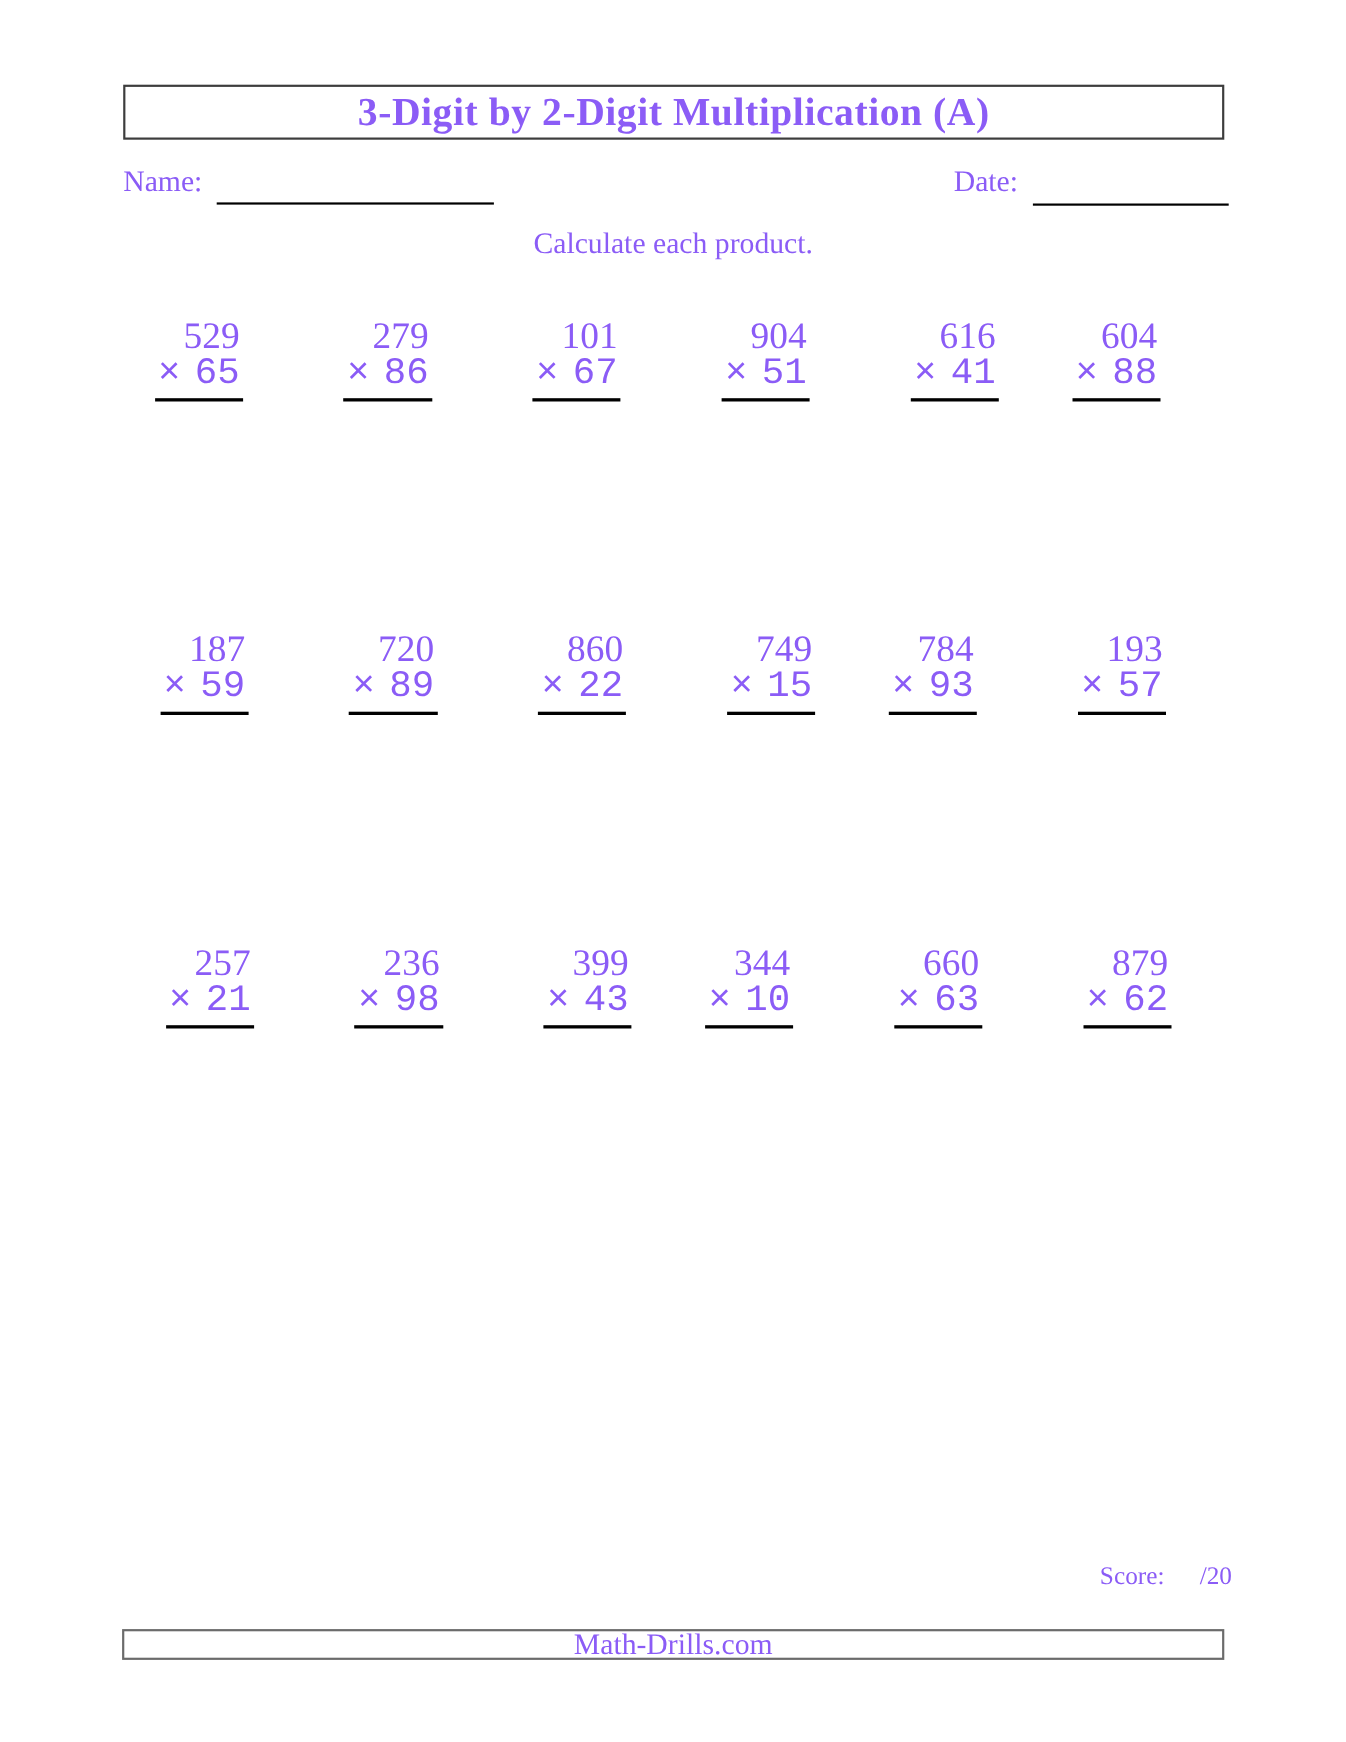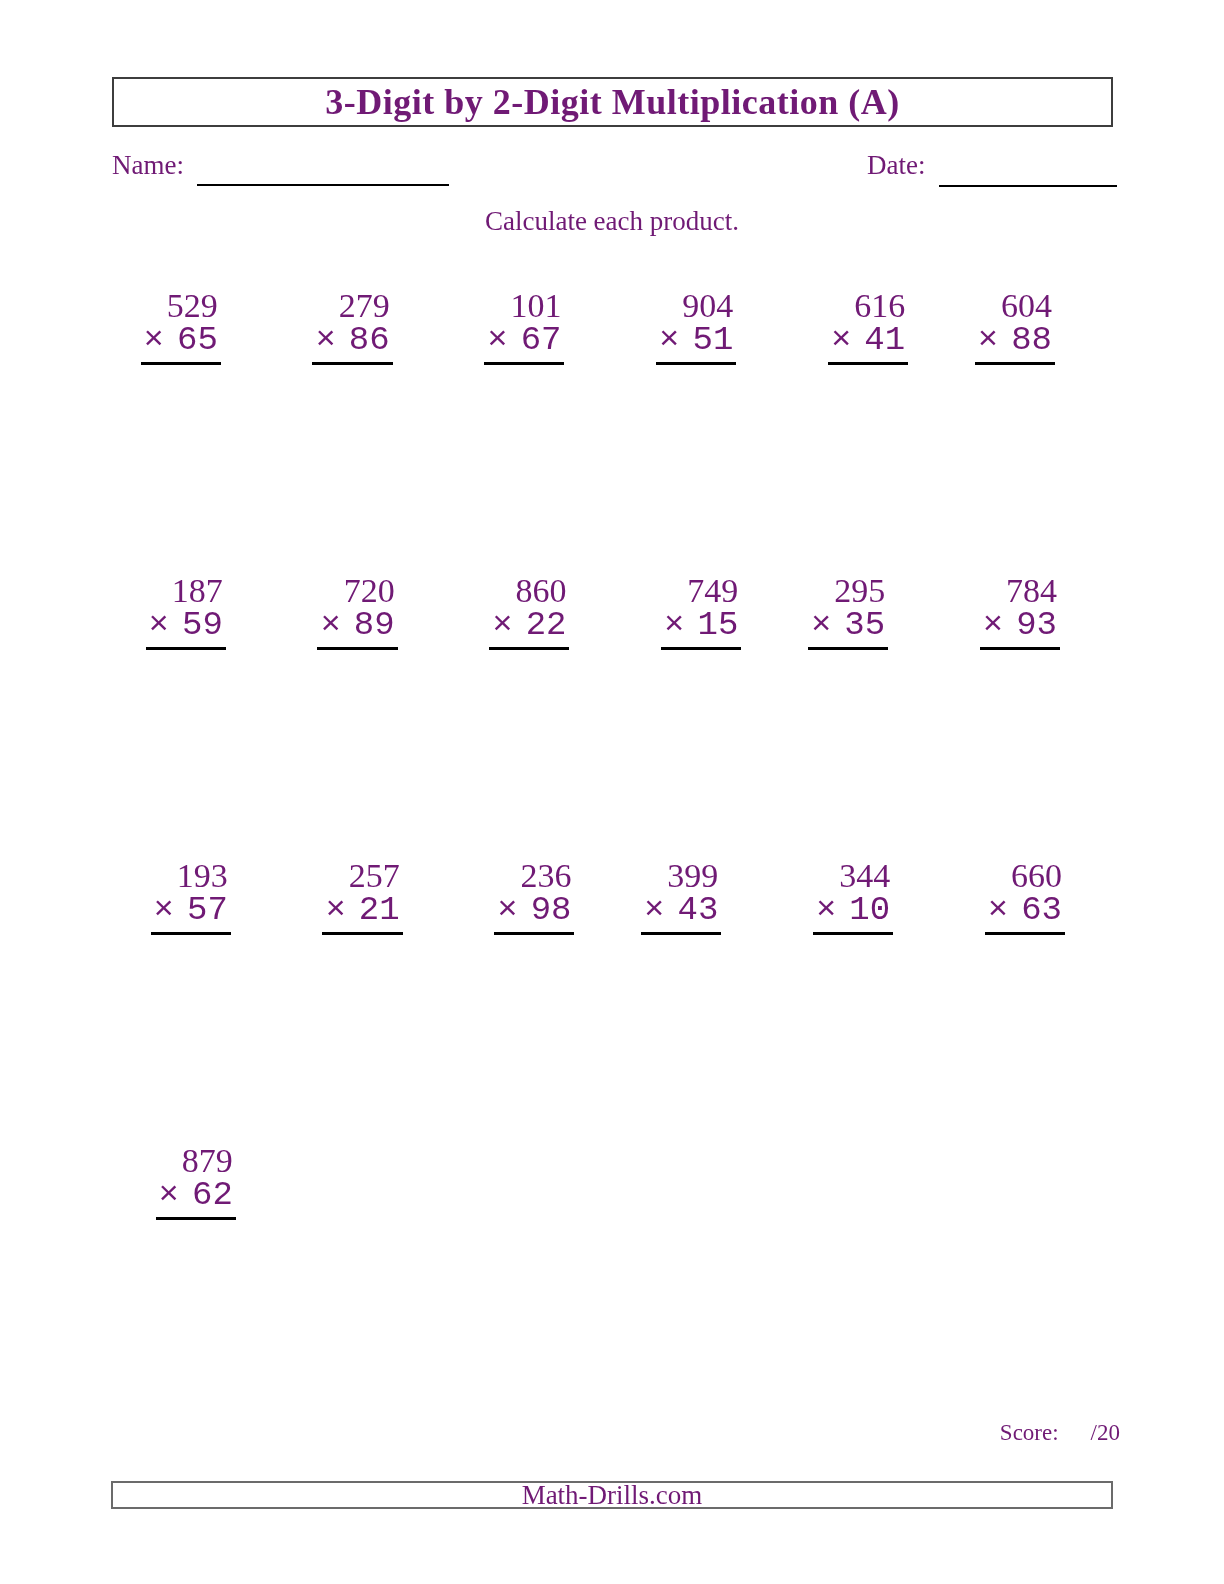--- a/index.html
+++ b/index.html
@@ -4,21 +4,21 @@
 <style>
   * { box-sizing: border-box; margin: 0; padding: 0; }
   html, body { background: #e8e8e8; }
   body { font-family: "Liberation Serif", serif; }
 
   .page {
     position: relative;
     width: 1224px;
     height: 1584px;
     background: #ffffff;
-    color: #701a75;
+    color: #8b5cf6;
     margin: 0 auto;
     overflow: hidden;
   }
 
   
   .title-box {
     position: absolute;
     left: 112px; top: 77px;
     width: 1001px; height: 50px;
     border: 2px solid #3d3d3d;
@@ -203,27 +203,20 @@
 
     <div class="cell">
       <div class="problem">
         <div class="p-top">749</div>
         <div class="p-bottom"><span class="times">×</span><span>15</span></div>
       </div>
       <div class="answer-space"></div>
     </div>
     <div class="cell">
       <div class="problem">
-        <div class="p-top">295</div>
-        <div class="p-bottom"><span class="times">×</span><span>35</span></div>
-      </div>
-      <div class="answer-space"></div>
-    </div>
-    <div class="cell">
-      <div class="problem">
         <div class="p-top">784</div>
         <div class="p-bottom"><span class="times">×</span><span>93</span></div>
       </div>
       <div class="answer-space"></div>
     </div>
     <div class="cell">
       <div class="problem">
         <div class="p-top">193</div>
         <div class="p-bottom"><span class="times">×</span><span>57</span></div>
       </div>

